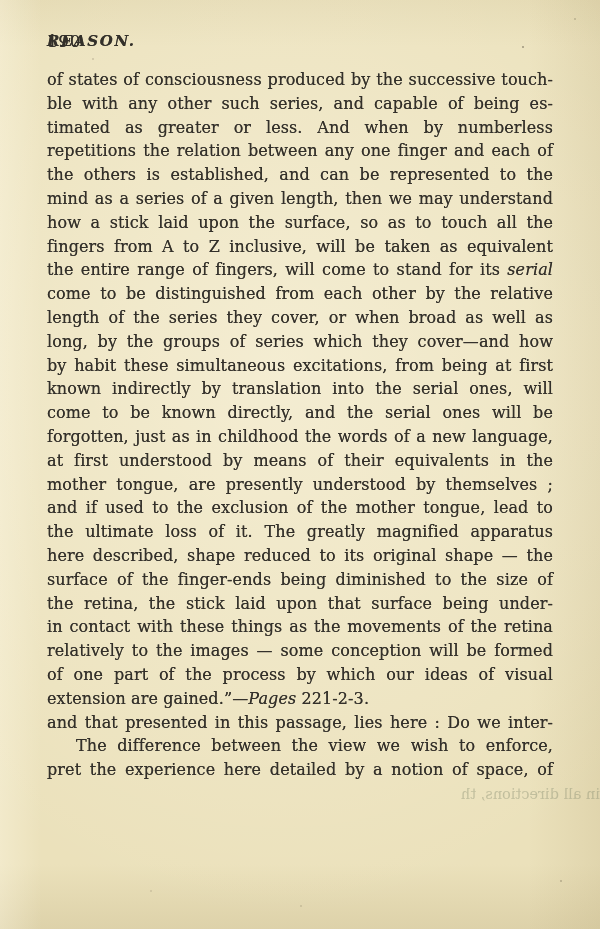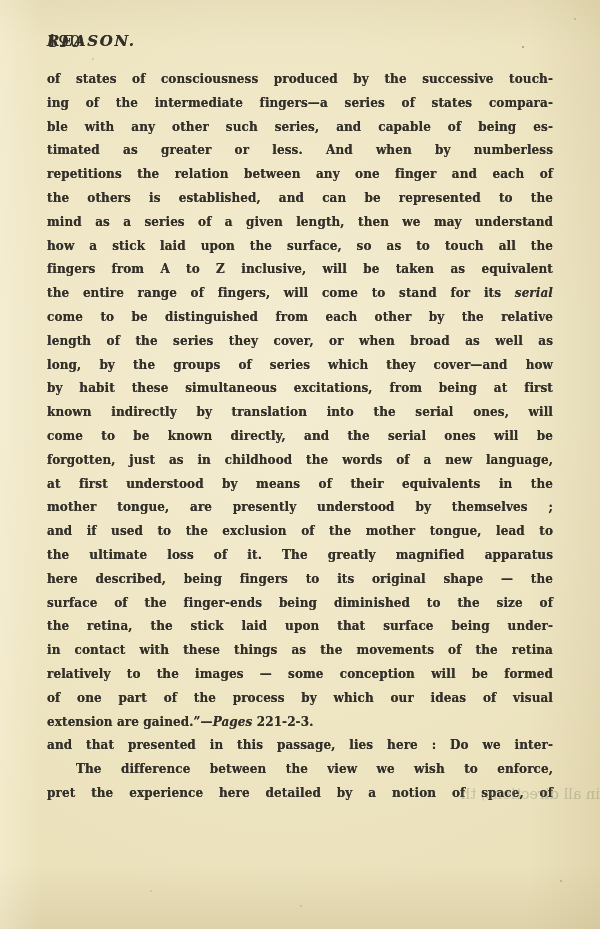--- a/index.html
+++ b/index.html
@@ -36,27 +36,26 @@
     font-size: 15px;
     letter-spacing: 1.6px;
     text-shadow: 0 0 0.4px rgba(51,48,42,0.8);
   }
 
   .textblock {
     position: absolute;
     top: 68px; left: 47px; width: 506px;
   }
   .line {
-    font-size: 12px;
+    font-size: 16px;
     line-height: 23.8px;
     letter-spacing: 0.1px;
     text-align: justify;
     text-align-last: justify;
     text-shadow: 0 0 0.45px rgba(51,48,42,0.8);
-    font-weight: bold;
   }
   .line.no-stretch { text-align-last: left; }
   .line.indent { text-indent: 29px; }
 
   .ghost {
     position: absolute;
     top: 786px; left: 430px; width: 170px;
     font-size: 14.5px;
     color: rgba(125,134,108,0.38);
     transform: scaleX(-1);
@@ -84,41 +83,40 @@
 <div class="page">
 
   <div class="header">
     <span class="pagenum">190</span>
     <span class="runhead">REASON.</span>
   </div>
 
   <div class="textblock">
       <div>
         <div class="line">of states of consciousness produced by the successive touch-</div>
-        <div class="line">ing of the intermediate fingers—a series of states compara-</div>
         <div class="line">ble with any other such series, and capable of being es-</div>
         <div class="line">timated as greater or less.  And when by numberless</div>
         <div class="line">repetitions the relation between any one finger and each of</div>
         <div class="line">the others is established, and can be represented to the</div>
         <div class="line">mind as a series of a given length, then we may understand</div>
         <div class="line">how a stick laid upon the surface, so as to touch all the</div>
         <div class="line">fingers from A to Z inclusive, will be taken as equivalent</div>
         <div class="line">the entire range of fingers, will come to stand for its <i>serial</i></div>
         <div class="line">come to be distinguished from each other by the relative</div>
         <div class="line">length of the series they cover, or when broad as well as</div>
         <div class="line">long, by the groups of series which they cover—and how</div>
         <div class="line">by habit these simultaneous excitations, from being at first</div>
         <div class="line">known indirectly by translation into the serial ones, will</div>
         <div class="line">come to be known directly, and the serial ones will be</div>
         <div class="line">forgotten, just as in childhood the words of a new language,</div>
         <div class="line">at first understood by means of their equivalents in the</div>
         <div class="line">mother tongue, are presently understood by themselves ;</div>
         <div class="line">and if used to the exclusion of the mother tongue, lead to</div>
         <div class="line">the ultimate loss of it.  The greatly magnified apparatus</div>
-        <div class="line">here described, being fingers to its original shape — the</div>
+        <div class="line">here described, shape reduced to its original shape — the</div>
         <div class="line">surface of the finger-ends being diminished to the size of</div>
         <div class="line">the retina, the stick laid upon that surface being under-</div>
         <div class="line">in contact with these things as the movements of the retina</div>
         <div class="line">relatively to the images — some conception will be formed</div>
         <div class="line">of one part of the process by which our ideas of visual</div>
         <div class="line no-stretch">extension are gained.”—<i>Pages</i> 221-2-3.</div>
       </div>
       <div>
         <div class="line">and that presented in this passage, lies here : Do we inter-</div>
         <div class="line indent">The difference between the view we wish to enforce,</div>

